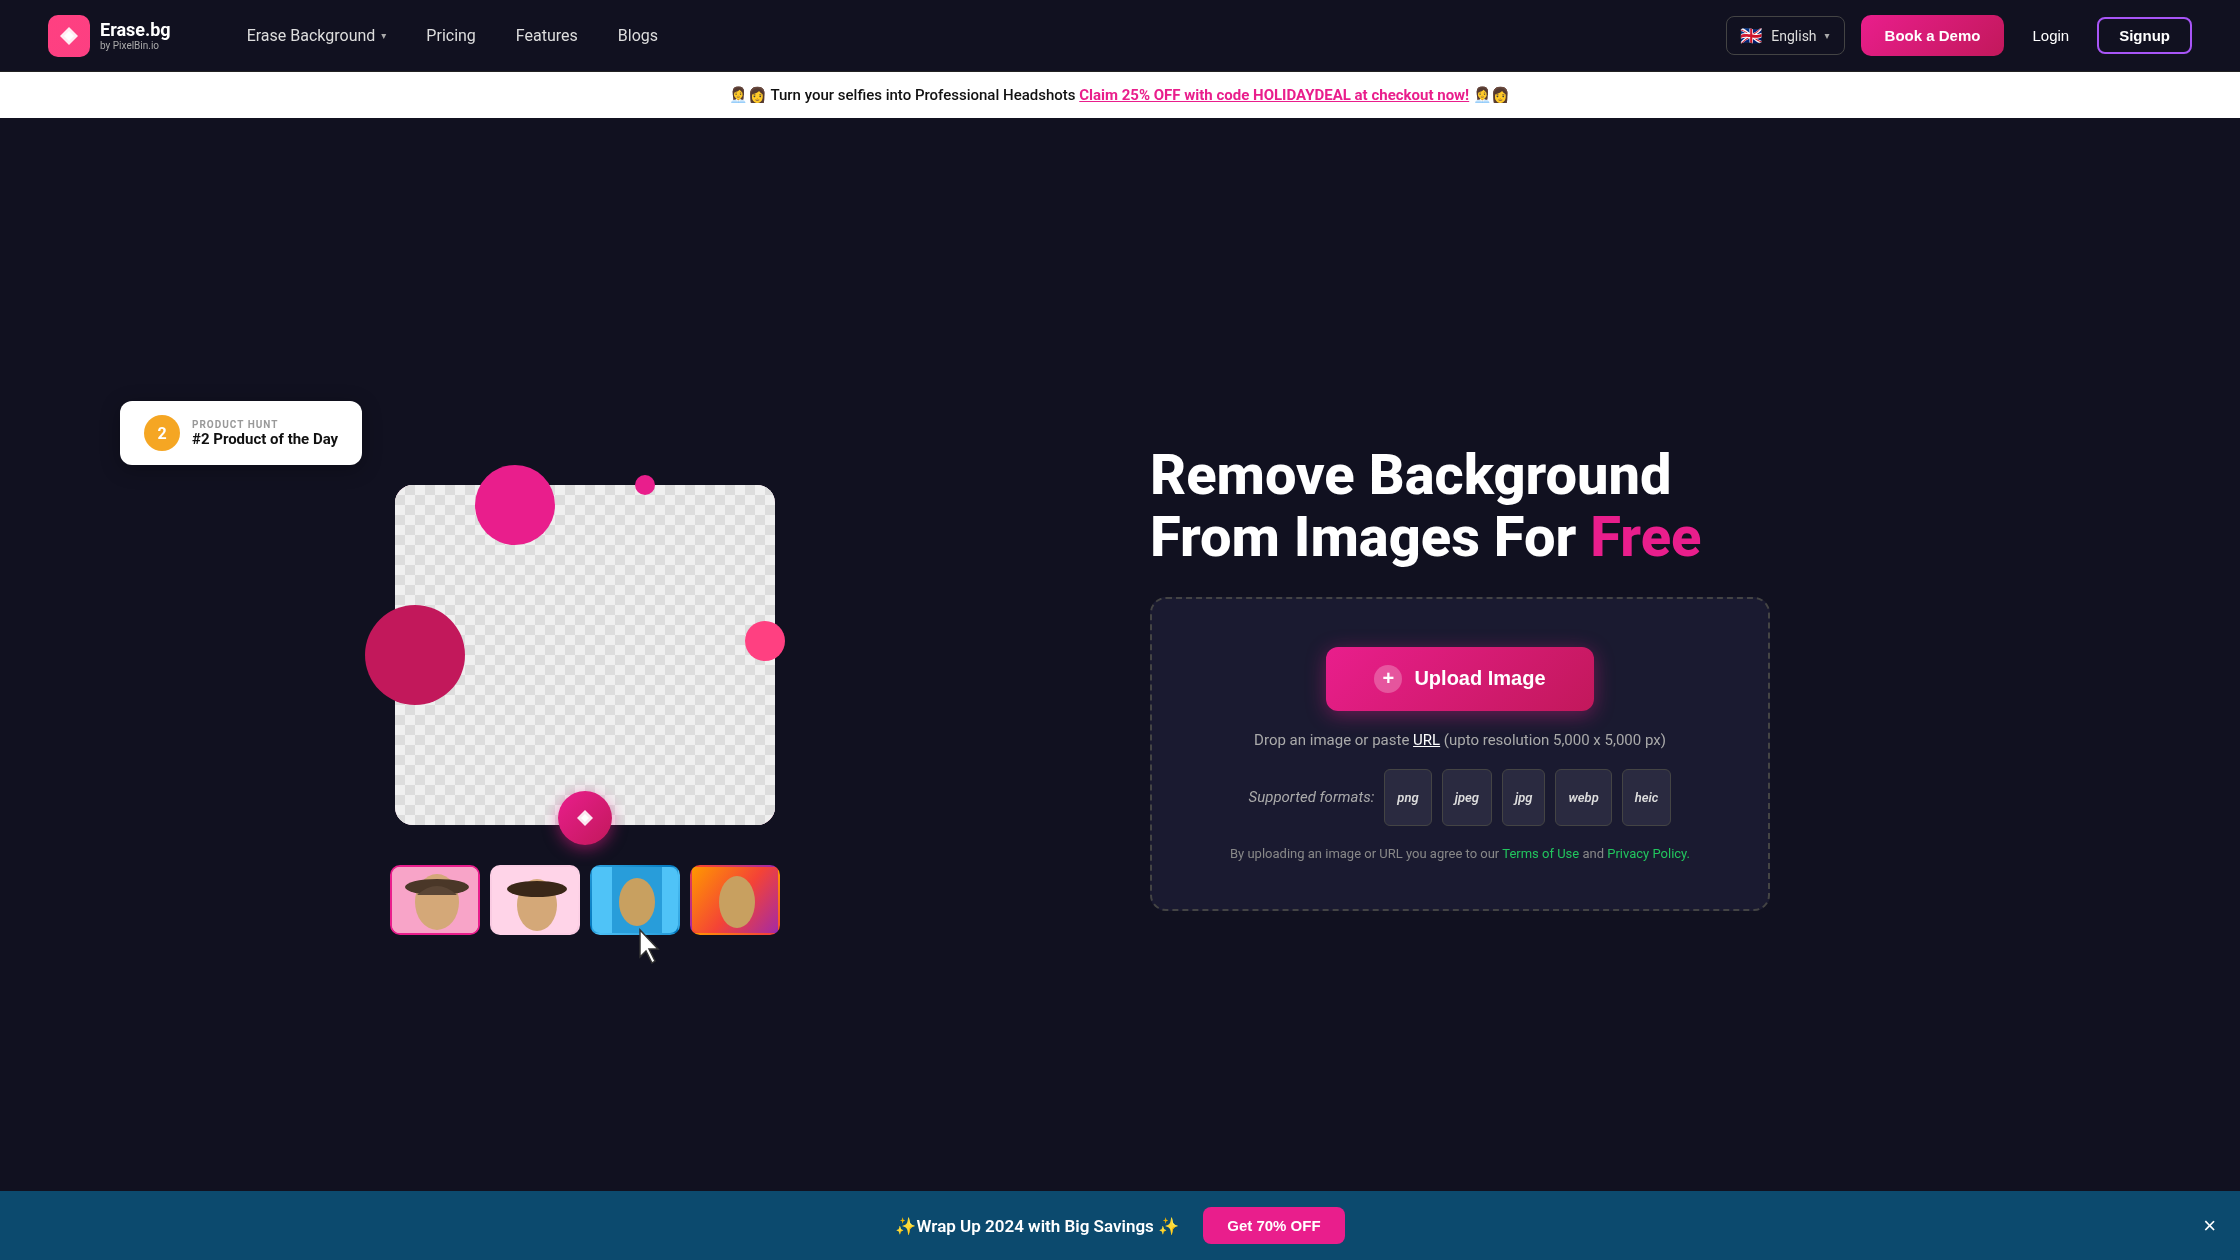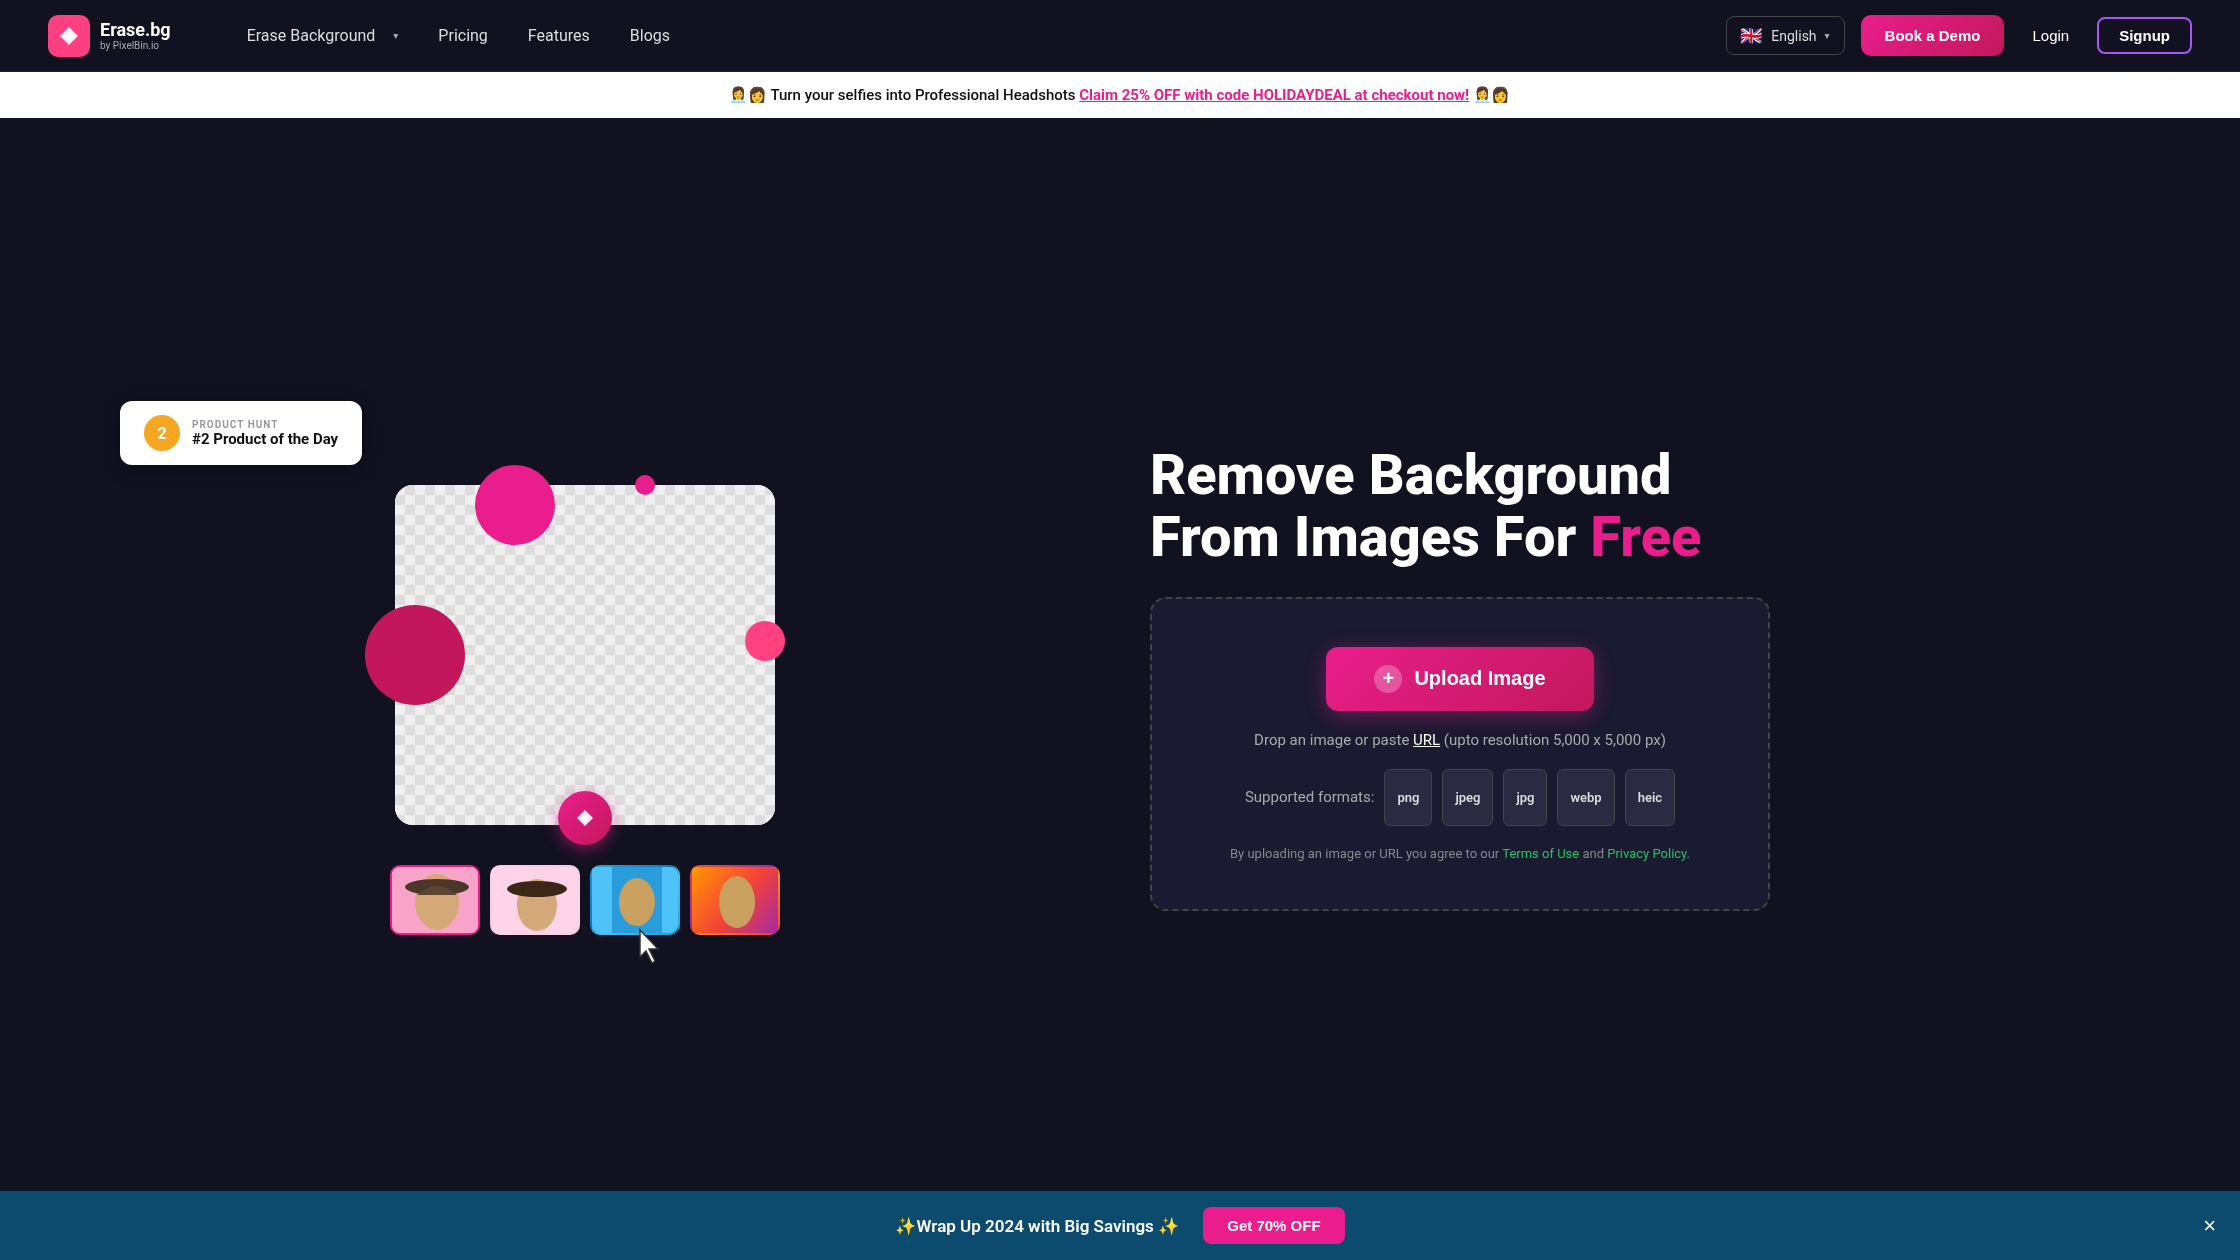--- a/index.html
+++ b/index.html
@@ -45,21 +45,21 @@
       flex: 1;
     }
     .nav-link {
       color: #ddd;
       text-decoration: none;
       font-size: 16px;
       padding: 8px 16px;
       border-radius: 8px;
       display: flex;
       align-items: center;
-      gap: 18px;
+      gap: 6px;
       cursor: pointer;
       transition: background 0.2s;
     }
     .nav-link-chevron {
       font-size: 10px;
       color: #aaa;
     }
 
     .nav-right {
       display: flex;
@@ -353,20 +353,21 @@
       color: #fff;
       text-decoration: underline;
       cursor: pointer;
     }
     .formats-row {
       display: flex;
       align-items: center;
       gap: 10px;
       font-size: 15px;
       color: #aaa;
+      font-style: italic;
     }
     .format-badge {
       background: #2a2a40;
       color: #ddd;
       padding: 20px 12px;
       border-radius: 6px;
       font-size: 13px;
       font-weight: 600;
       border: 1px solid #444;
     }

